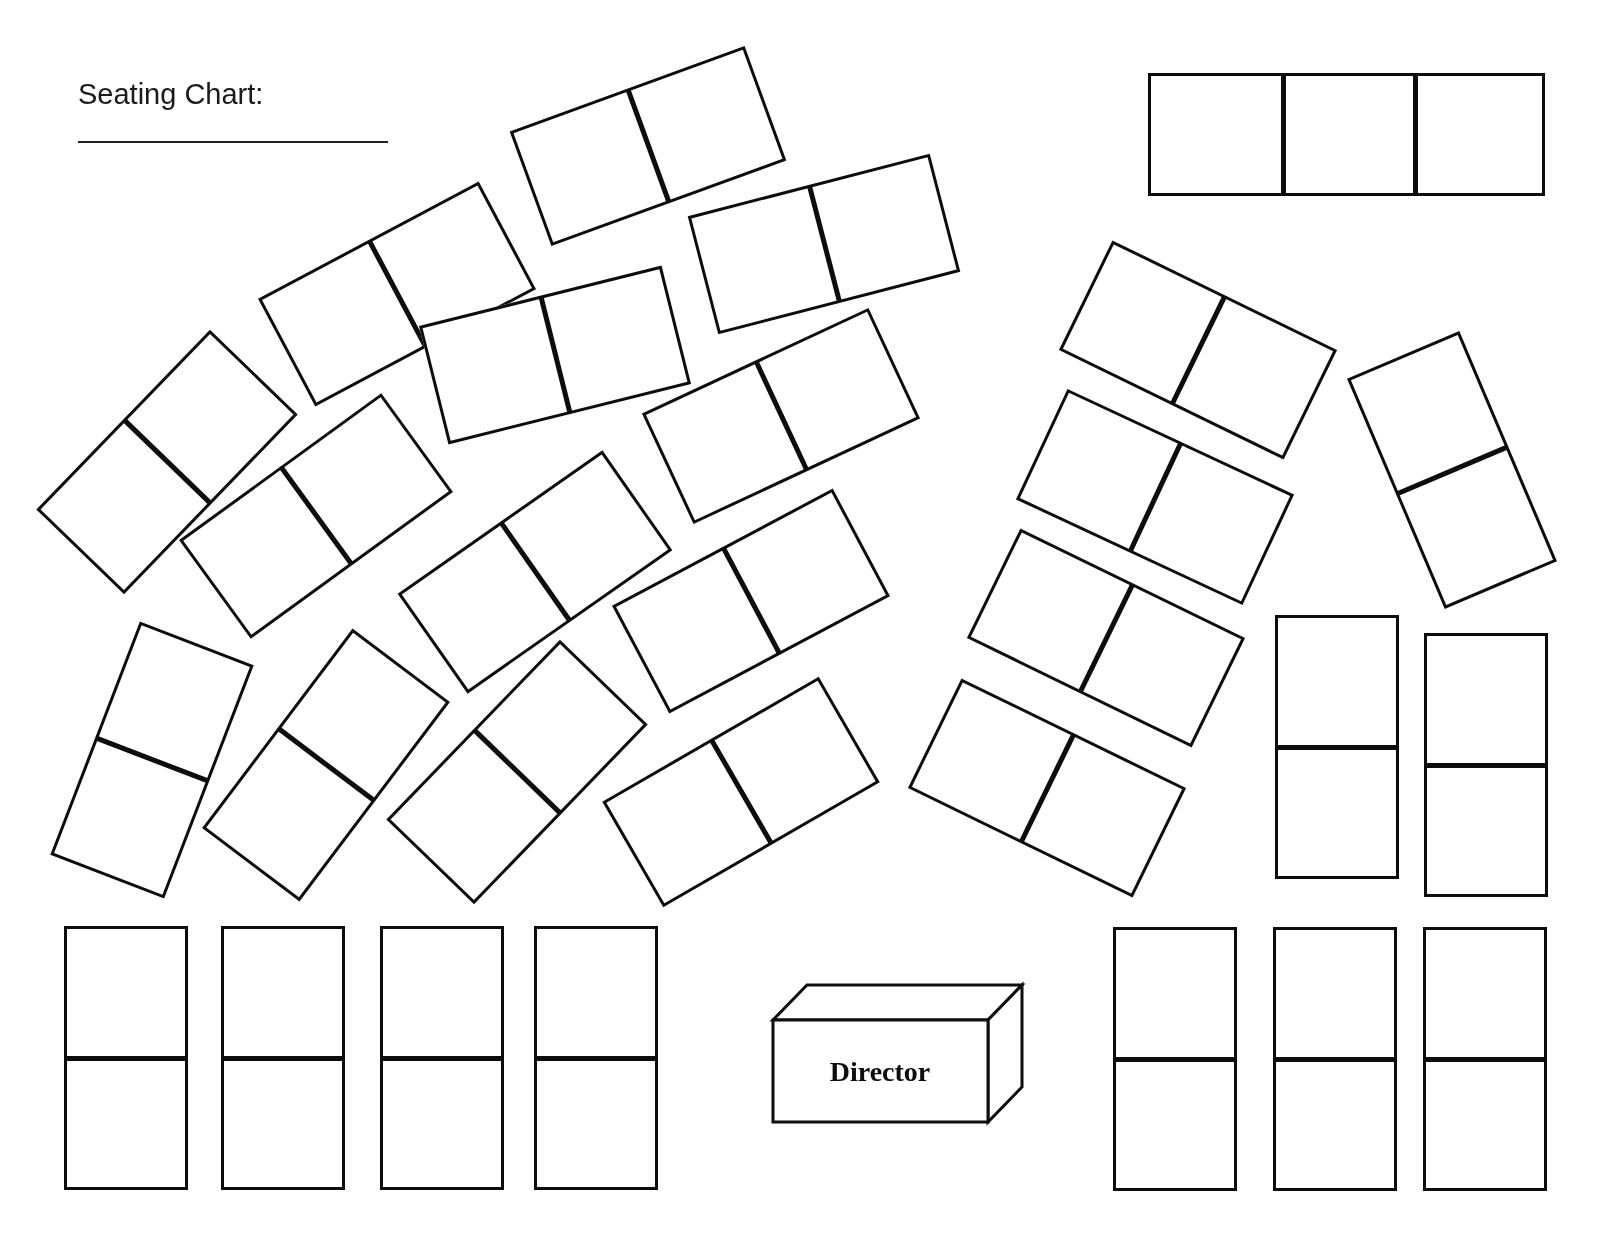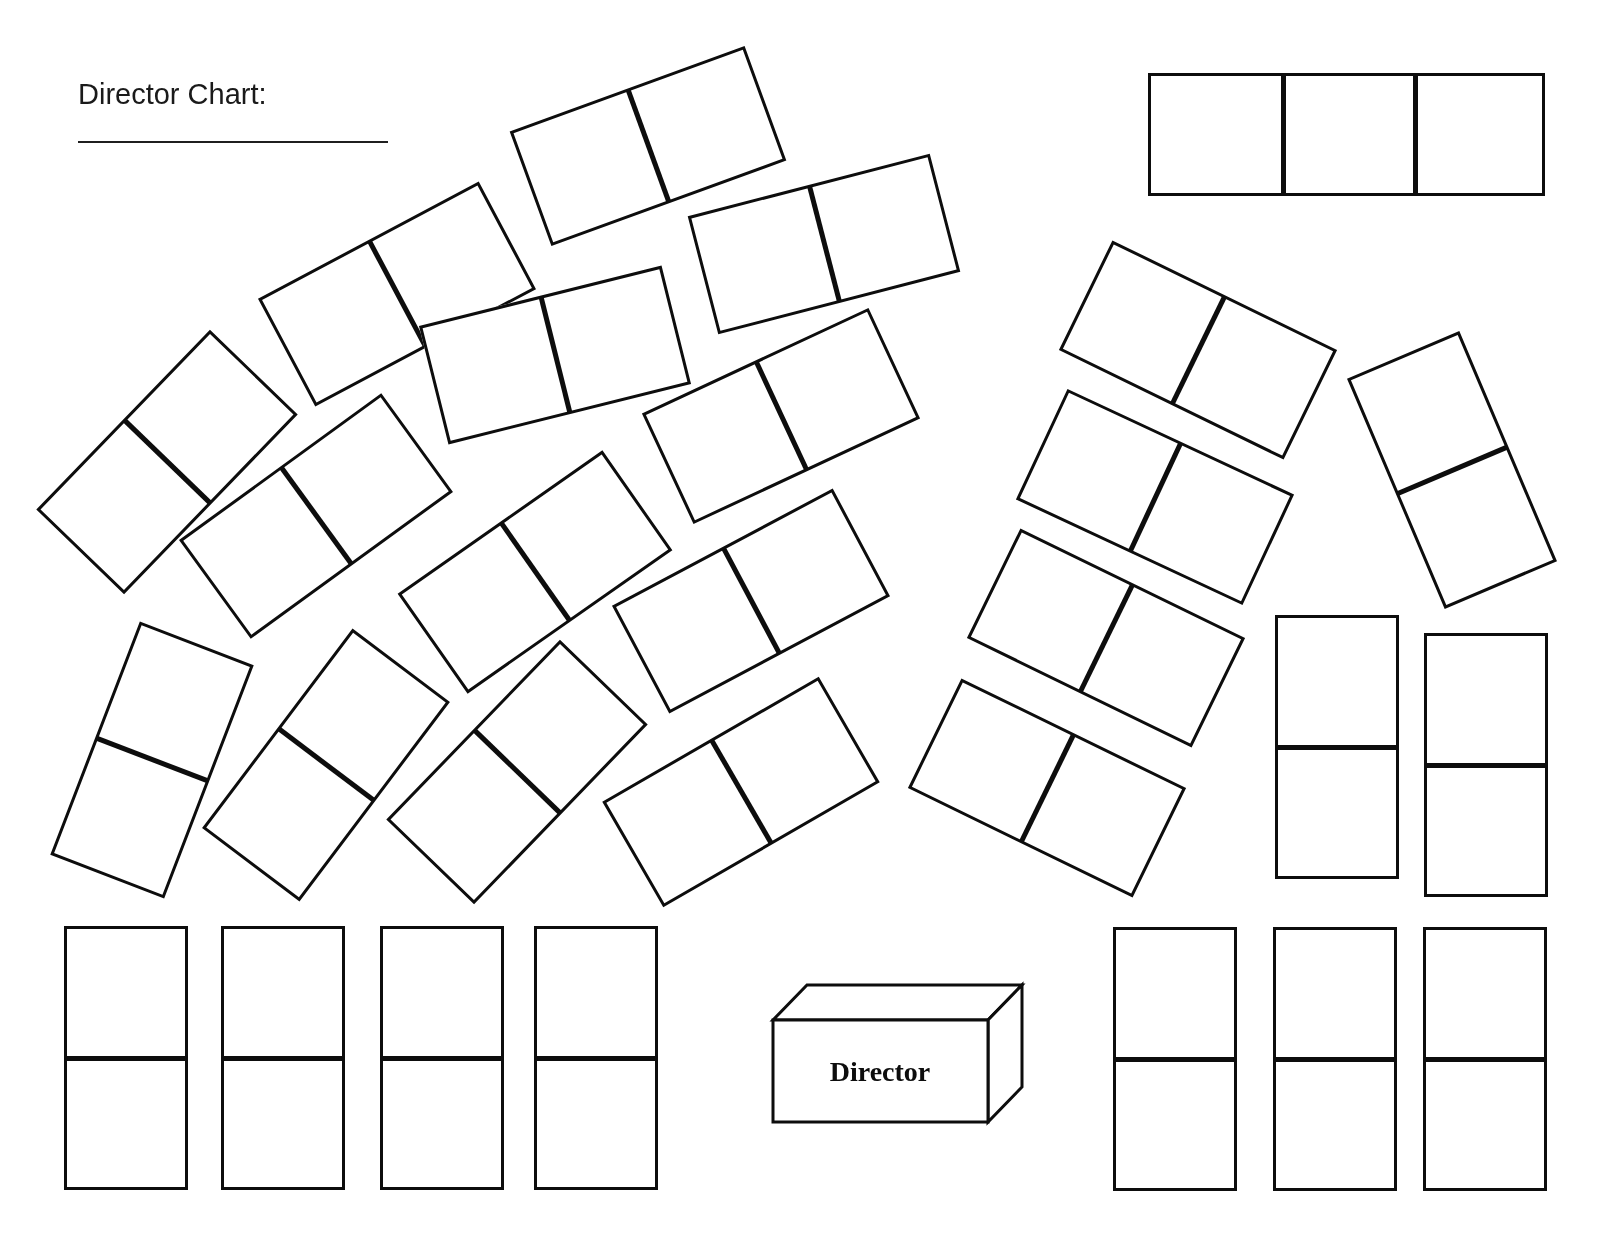--- a/index.html
+++ b/index.html
@@ -45,21 +45,21 @@
     font-weight:bold;
     font-size:28px;
     fill:#0d0d0d;
   }
 </style>
 </head>
 <body>
 
 <div id="chart-canvas">
 
-  <div class="page-title">Director Chart:</div>
+  <div class="page-title">Seating Chart:</div>
   <div class="title-underline"></div>
 
   <svg id="director-box" viewBox="0 0 262 150" xmlns="http://www.w3.org/2000/svg">
 
     <polygon points="5,40 39,5 254,5 220,40" fill="#ffffff" stroke="#0d0d0d" stroke-width="3" stroke-linejoin="miter"></polygon>
 
     <polygon points="220,40 254,5 254,107 220,142" fill="#ffffff" stroke="#0d0d0d" stroke-width="3" stroke-linejoin="miter"></polygon>
 
     <rect x="5" y="40" width="215" height="102" fill="#ffffff" stroke="#0d0d0d" stroke-width="3"></rect>
     <text x="112" y="101" text-anchor="middle">Director</text>

